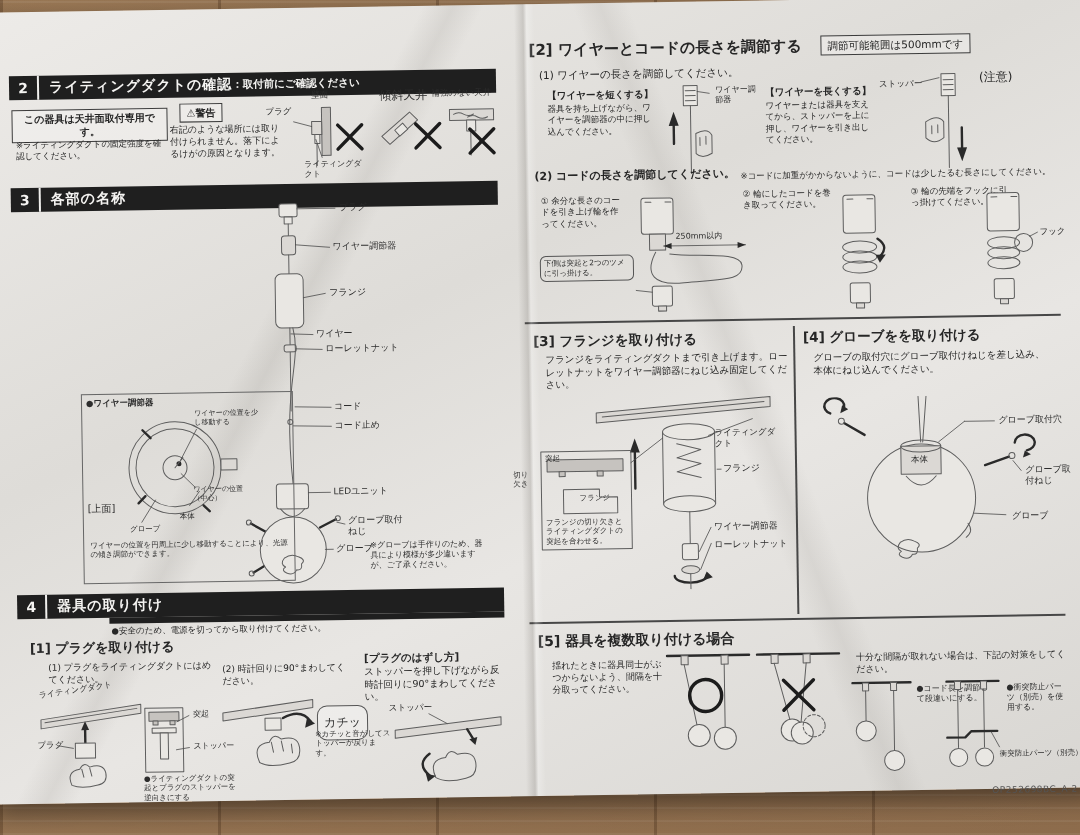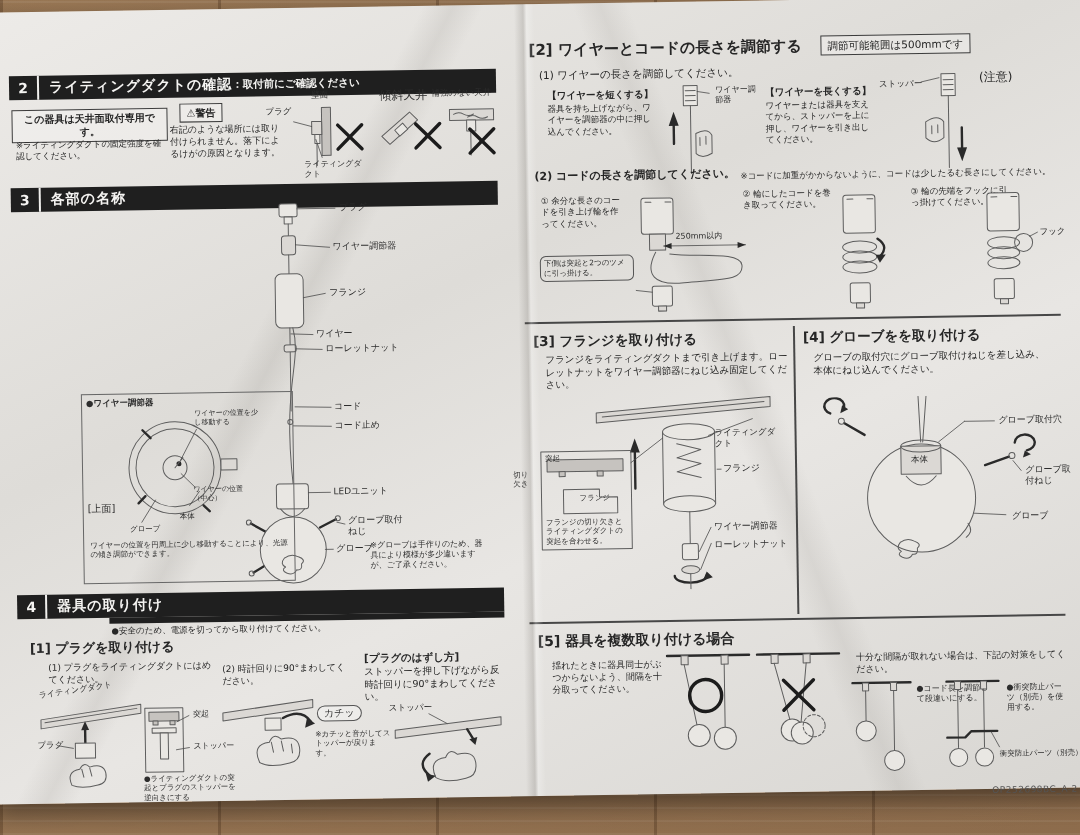--- a/index.html
+++ b/index.html
@@ -29,21 +29,21 @@
 .box{border:1.5px solid #3c3c3c;padding:2px 6px;background:rgba(255,255,255,.25)}
 .fig{position:absolute}
 .fig line,.fig path,.fig rect,.fig circle,.fig ellipse,.fig polyline,.fig polygon{stroke:#5d5d5d;fill:none;stroke-width:1;stroke-linecap:round;stroke-linejoin:round}
 .fig .f1{fill:#e9e7e3}.fig .f2{fill:#dbd8d4}.fig .f3{fill:#c6c3bf}
 .fig .dk{stroke:#1c1c1c;stroke-width:3.4}
 .fig .th{stroke:#2a2a2a;stroke-width:2.4}
 .fig .hd{fill:#2a2a2a;stroke:none}
 .fig .ld{stroke-width:.8;stroke:#4c4c4c}
 .hr{position:absolute;background:#474747}
 .callout{position:absolute;border:1px solid #555;border-radius:6px;padding:2px 3px;font-size:7.5px;line-height:1.3;color:#2d2d2d}
-.bubble{position:absolute;border:1px solid #555;border-radius:10px;padding:0 6px;font-size:10px;color:#2d2d2d;background:rgba(255,255,255,.3)}
+.bubble{position:absolute;border:1px solid #555;border-radius:10px;padding:8px 6px;font-size:12px;color:#2d2d2d;background:rgba(255,255,255,.3)}
 .blackstrip{position:absolute;background:#1f1f1f}
 </style>
 </head>
 <body>
 
 <div class="wood"></div>
 
 <div class="paper">
   <div class="crease"></div>
 

